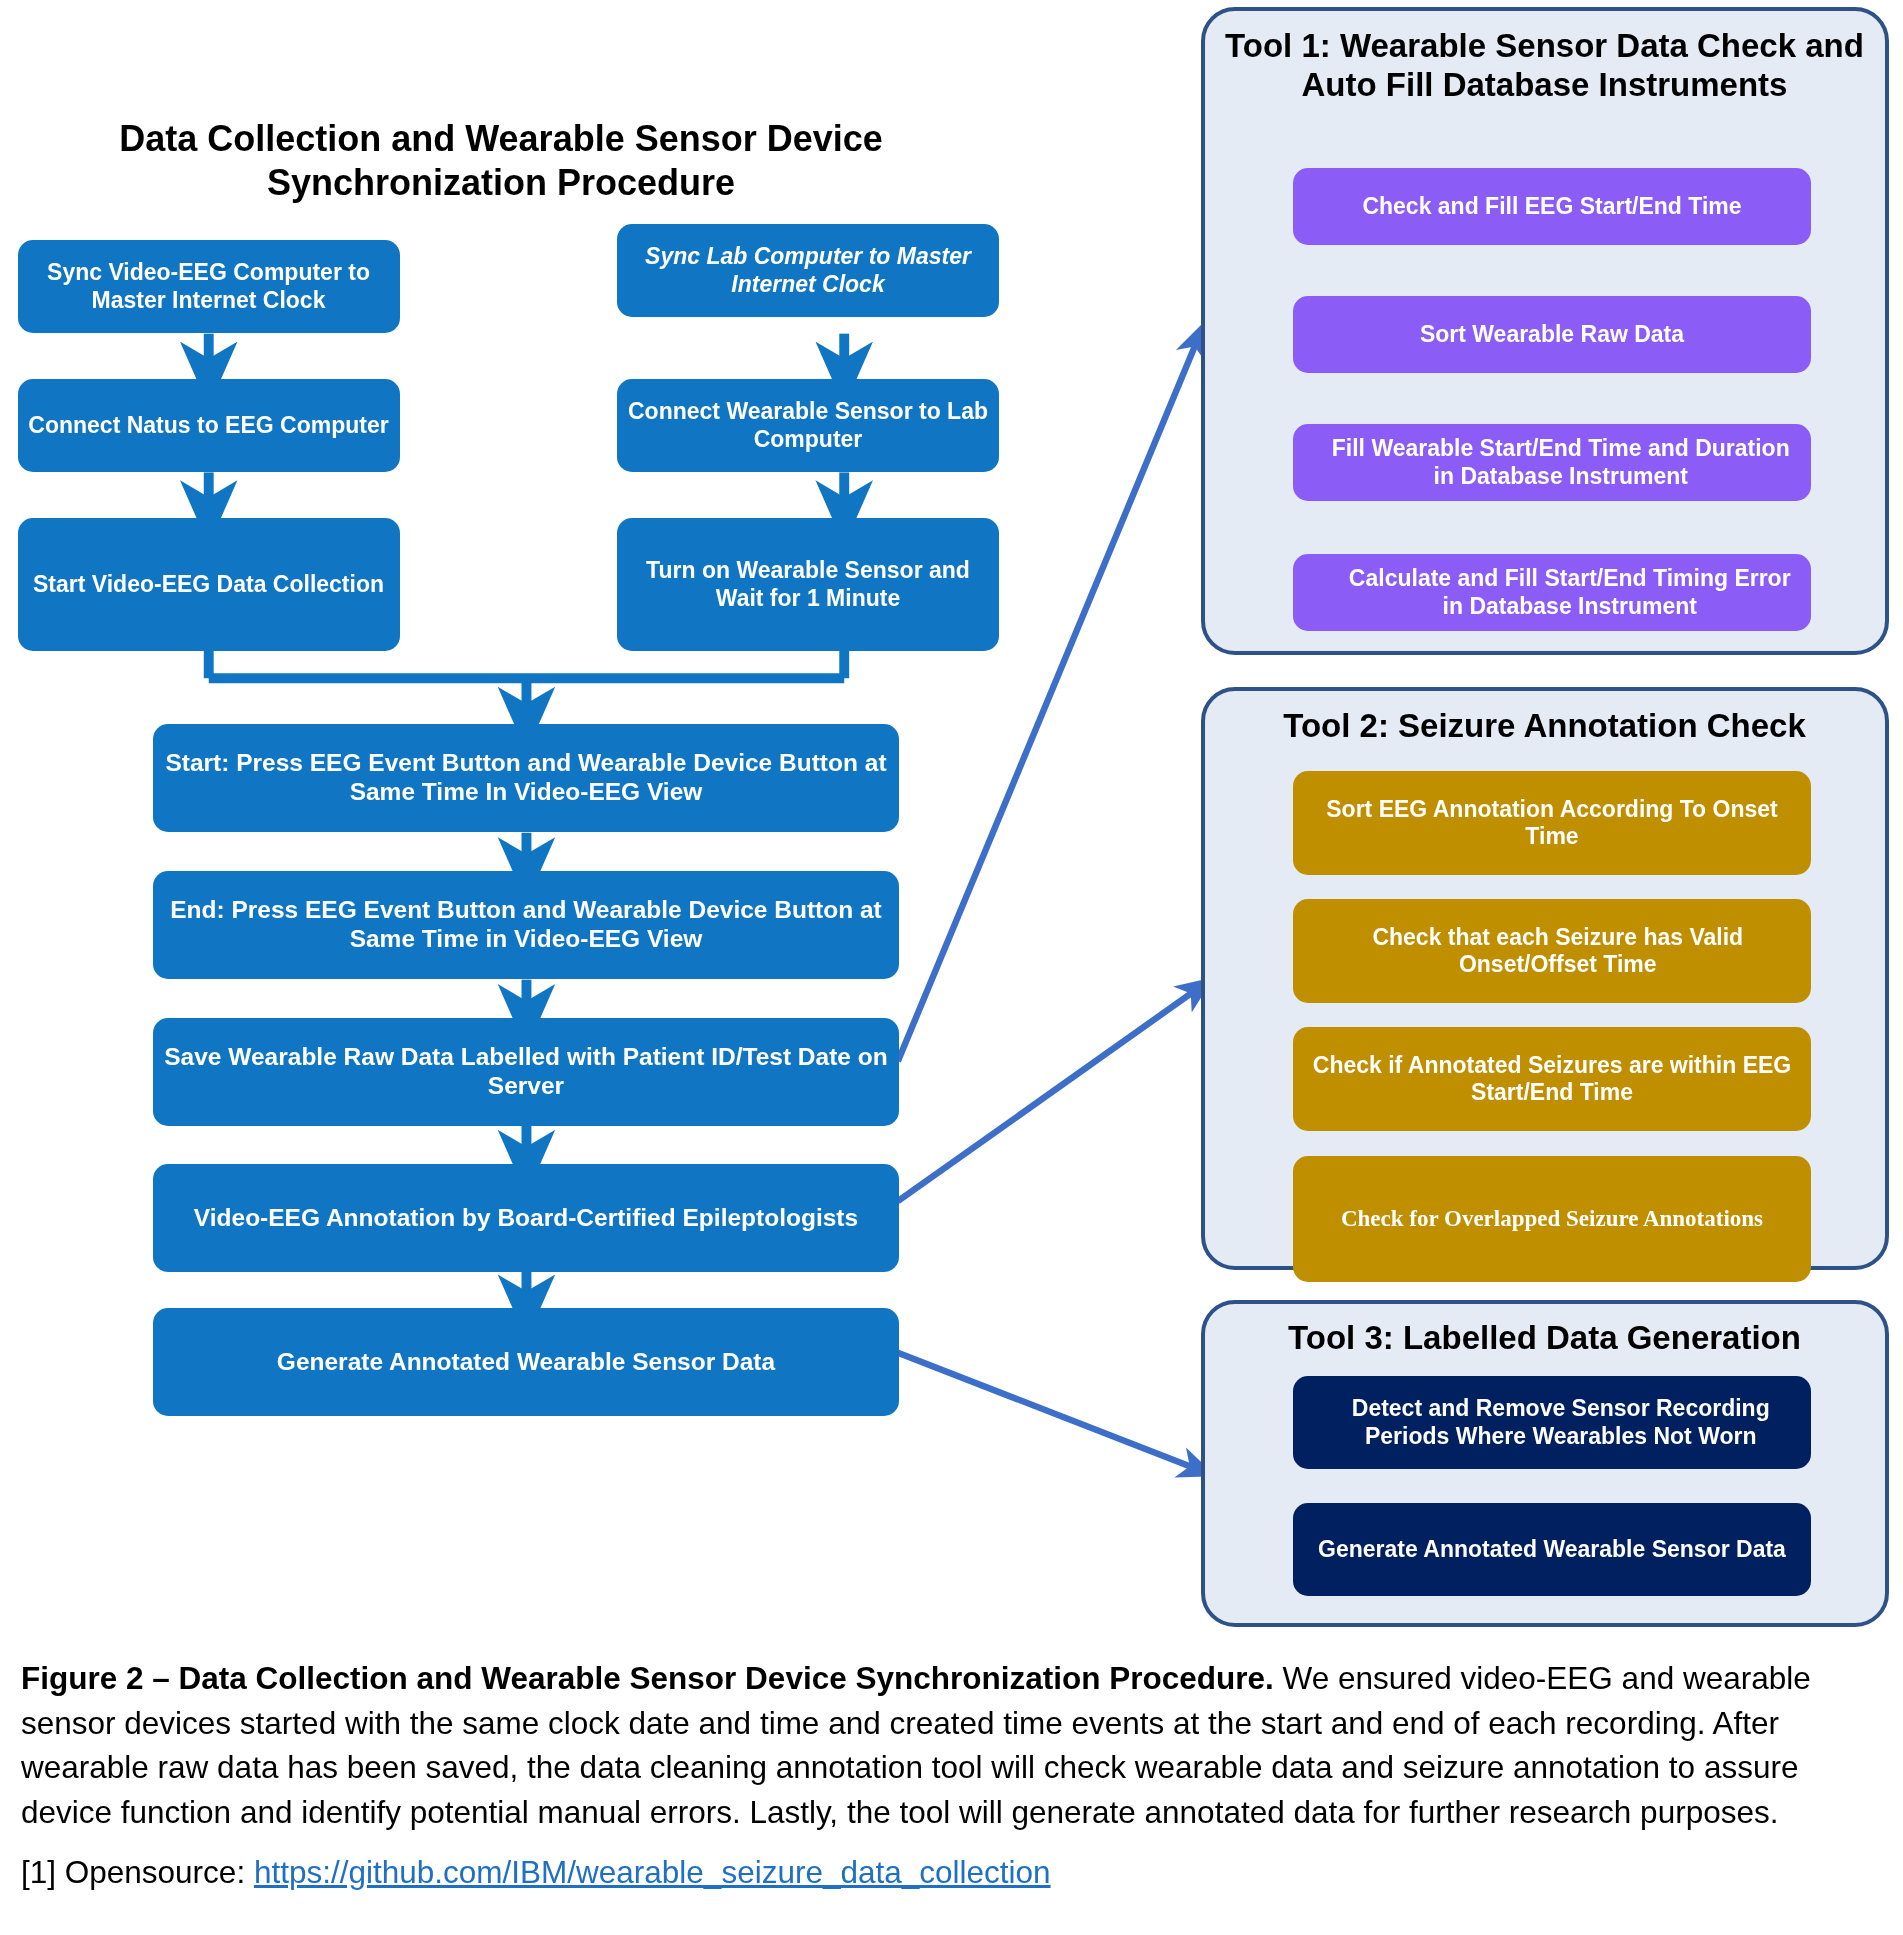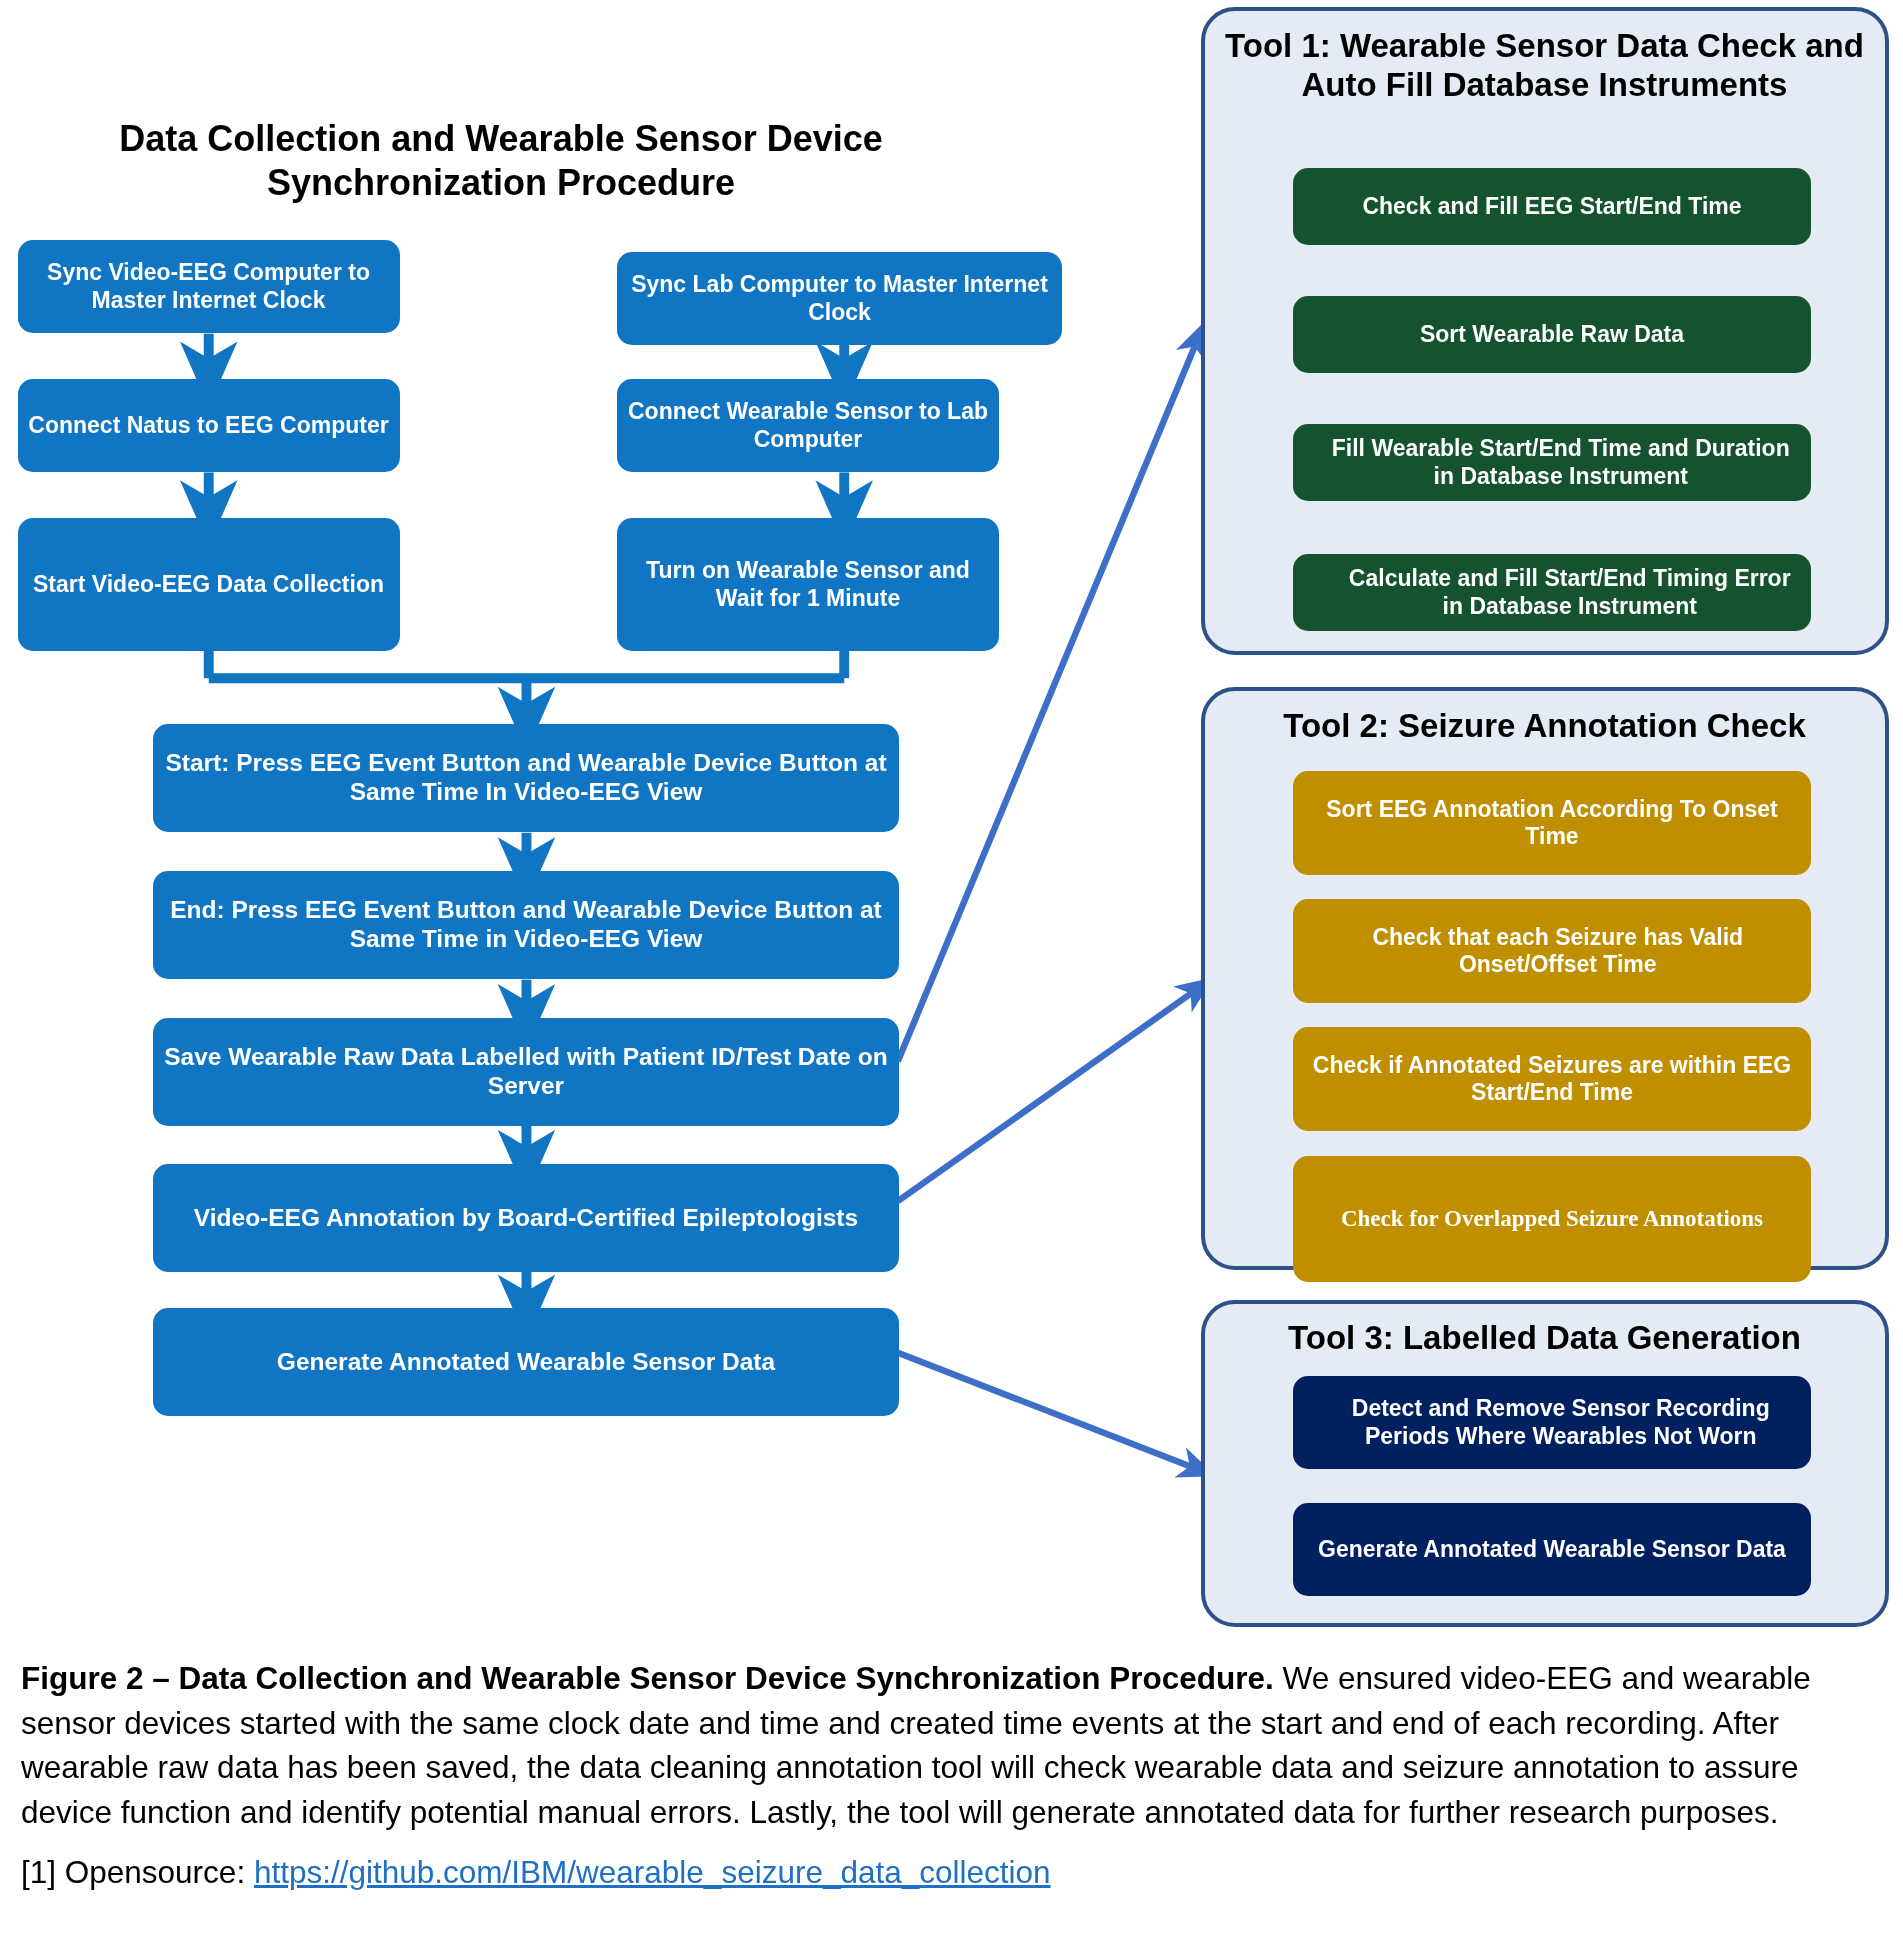--- a/index.html
+++ b/index.html
@@ -19,21 +19,21 @@
     position: absolute;
     display: flex; align-items: center; justify-content: center;
     text-align: center;
     color: #ffffff;
     font-weight: bold;
     line-height: 1.18;
     border-radius: 15px;
     padding: 3.5px 10.5px;
   }
   .blue  { background: #1076C3; }
-  .purple{ background: #14532d; }
+  .purple{ background: #8b5cf6; }
   .gold  { background: #BF8F00; }
   .navy  { background: #012060; }
 
   
   #flow-title {
     position: absolute;
     left: 23px; top: 117px; width: 956px;
     text-align: center;
     font-size: 36px; font-weight: bold; color: #000;
     line-height: 1.22;
@@ -123,21 +123,21 @@
       <path d="M2660,2480 L2660,2542"></path>
     </g>
   </svg>
 
   <div id="flow-title">Data Collection and Wearable Sensor Device Synchronization Procedure</div>
 
   <div class="fbox blue" style="left:17.5px;  top:240px; width:382px; height:93px; font-size:23px;">Sync Video-EEG Computer to Master Internet Clock</div>
   <div class="fbox blue" style="left:17.5px;  top:379px; width:382px; height:93px; font-size:23px;">Connect Natus to EEG Computer</div>
   <div class="fbox blue" style="left:17.5px;  top:518px; width:382px; height:133px; font-size:23px;">Start Video-EEG Data Collection</div>
 
-  <div class="fbox blue" style="left:617px; top:252px; width:445px; height:93px; font-size:23px;">Sync Lab Computer to Master Internet Clock</div>
+  <div class="fbox blue" style="left:617px; top:224px; width:382px; height:93px; font-size:23px;font-style:italic;">Sync Lab Computer to Master Internet Clock</div>
   <div class="fbox blue" style="left:617px; top:379px; width:382px; height:93px; font-size:23px;">Connect Wearable Sensor to Lab Computer</div>
   <div class="fbox blue" style="left:617px; top:518px; width:382px; height:133px; font-size:23px;">Turn on Wearable Sensor and Wait for 1 Minute</div>
 
   <div class="fbox blue" style="left:153px; top:724px; width:746px; height:108px; font-size:24.5px;">Start: Press EEG Event Button and Wearable Device Button at Same Time In Video-EEG View</div>
   <div class="fbox blue" style="left:153px; top:871px; width:746px; height:108px; font-size:24.5px;">End: Press EEG Event Button and Wearable Device Button at Same Time in Video-EEG View</div>
   <div class="fbox blue" style="left:153px; top:1018px; width:746px; height:108px; font-size:24.5px;">Save Wearable Raw Data Labelled with Patient ID/Test Date on Server</div>
   <div class="fbox blue" style="left:153px; top:1164px; width:746px; height:108px; font-size:24.5px;">Video-EEG Annotation by  Board-Certified Epileptologists</div>
   <div class="fbox blue" style="left:153px; top:1308px; width:746px; height:108px; font-size:24.5px;">Generate Annotated Wearable Sensor Data</div>
 
   <div class="panel" style="left:1201px; top:7px; width:688px; height:648px;"></div>

